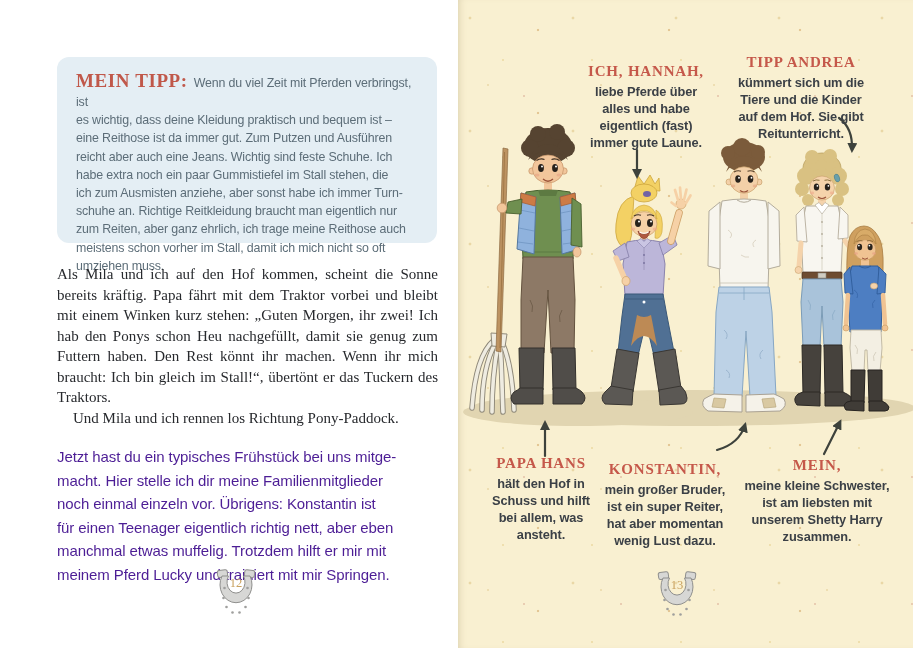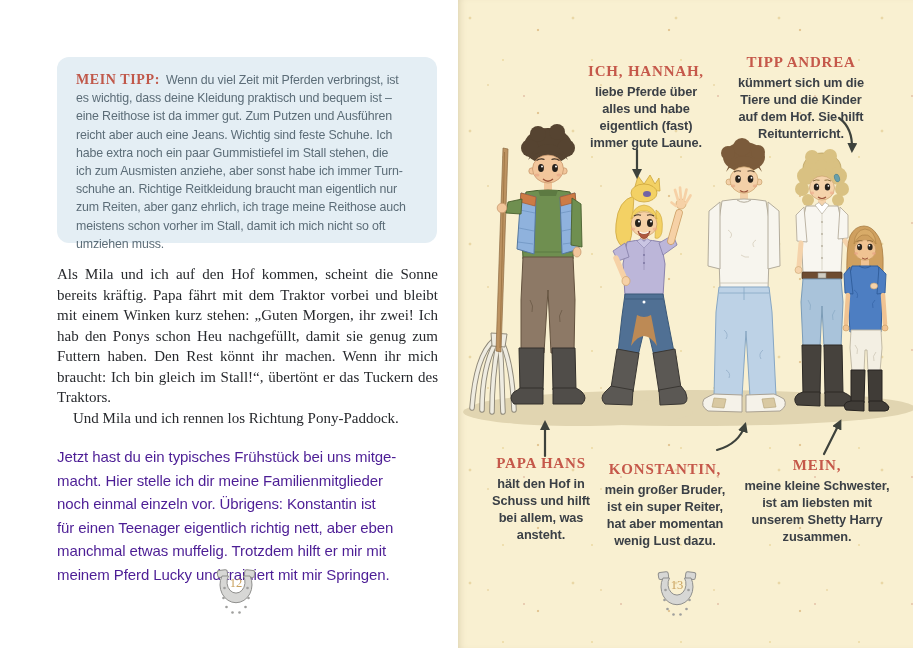--- a/index.html
+++ b/index.html
@@ -11,21 +11,21 @@
     background-image:
       radial-gradient(circle at 12px 18px, #ead7a6 1.2px, transparent 1.7px),
       radial-gradient(circle at 45px 60px, #efdfae 1px, transparent 1.5px),
       radial-gradient(circle at 80px 30px, #e4c795 1.1px, transparent 1.6px),
       radial-gradient(circle at 30px 85px, #eedeb2 1px, transparent 1.5px),
       radial-gradient(circle at 66px 96px, #e9cdb2 1px, transparent 1.5px);
     background-size:103px 113px, 89px 97px, 131px 83px, 113px 101px, 97px 127px;
     box-shadow:inset 6px 0 10px -7px rgba(120,100,60,.35);}
   .tip-box{position:absolute;left:57px;top:57px;width:380px;height:186px;
     background:#e4eef4;border-radius:12px;padding:13px 14px 10px 19px;box-sizing:border-box;}
-  .tip-heading{font-family:"Liberation Serif",serif;font-weight:700;font-size:14px;
+  .tip-heading{font-family:"Liberation Serif",serif;font-weight:700;font-size:19px;
     color:#c0584a;letter-spacing:.6px;margin-right:6px;margin-top:16px;}
   .tip-body{white-space:pre-line;font-size:12.4px;line-height:16.2px;color:#5c6d78;
     letter-spacing:-.15px;}
   .serif-block{position:absolute;left:57px;top:264px;width:381px;}
   .serif-block p{margin:0;font-family:"Liberation Serif",serif;font-size:15px;
     line-height:20.5px;color:#27292d;text-align:justify;}
   .serif-block p.indent{text-indent:16px;}
   .teal-para{position:absolute;left:57px;top:445px;width:392px;white-space:pre-line;
     font-size:15px;line-height:23.5px;color:#4c1d95;letter-spacing:-.1px;}
   .char-label{position:absolute;text-align:center;}
@@ -327,21 +327,21 @@
       <div class="char-name">ICH, HANNAH,</div>
       <div class="char-desc">liebe Pferde über
 alles und habe
 eigentlich (fast)
 immer gute Laune.</div>
     </div>
     <div class="char-label lbl-mama">
       <div class="char-name">TIPP ANDREA</div>
       <div class="char-desc">kümmert sich um die
 Tiere und die Kinder
-auf dem Hof. Sie hilft
+auf dem Hof. Sie gibt
 Reitunterricht.</div>
     </div>
     <div class="char-label lbl-papa">
       <div class="char-name">PAPA HANS</div>
       <div class="char-desc">hält den Hof in
 Schuss und hilft
 bei allem, was
 ansteht.</div>
     </div>
     <div class="char-label lbl-konstantin">

